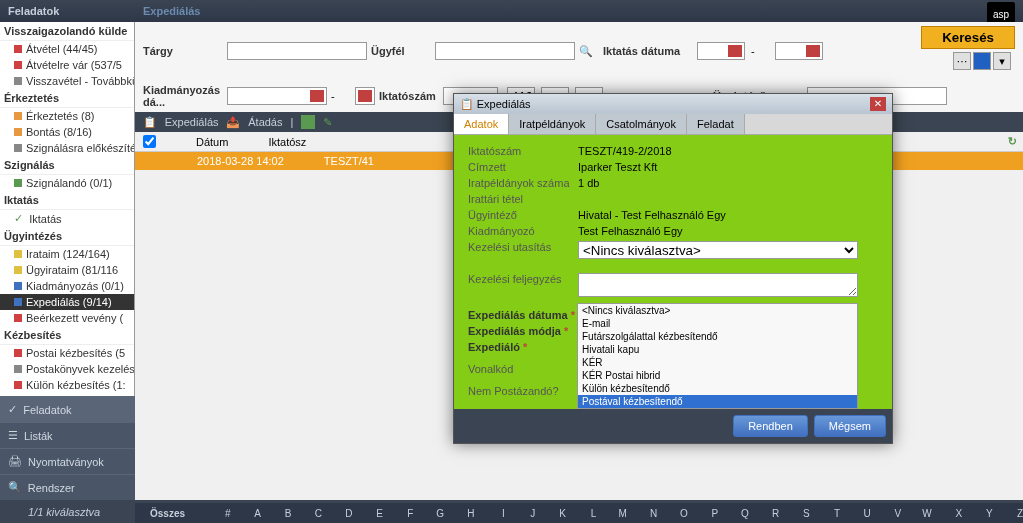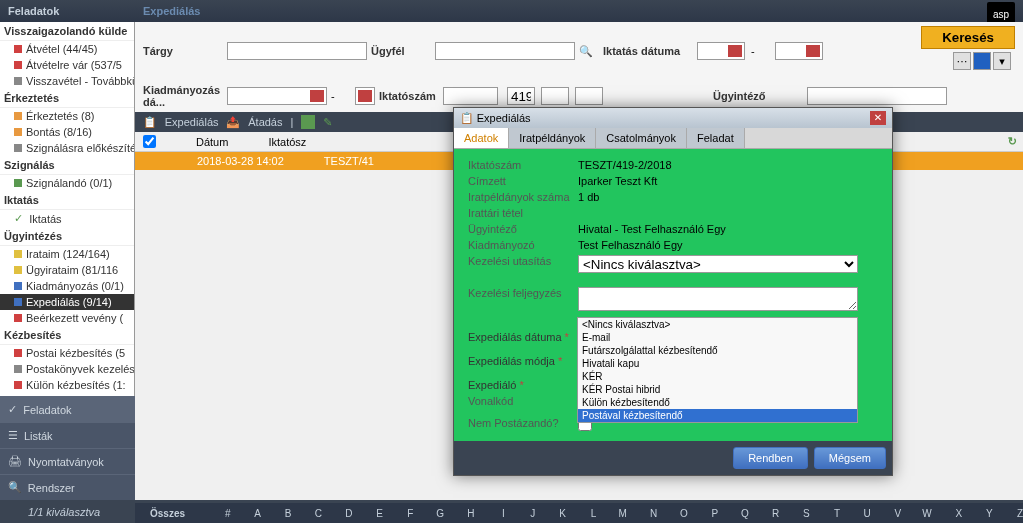--- a/index.html
+++ b/index.html
@@ -42,32 +42,32 @@
 .status-bar { position: absolute; bottom: 0; left: 0; right: 0; background: #3a4452; color: #c5d0db; height: 23px; }
 .status-inner { display: flex; align-items: center; height: 100%; }
 .status-sel { padding: 0 28px; font-style: italic; width: 135px; }
 .status-mid { flex: 1; text-align: center; font-style: italic; }
 .status-timing { padding: 0 20px; font-style: italic; }
 .status-page { padding: 0 10px; }
 .alpha-item { flex: 1; text-align: right; cursor: pointer; font-size: 10px; }
 .alpha-item.first { font-weight: bold; padding: 0 15px; flex: 0 0 auto; }
 
 
-.modal { position: absolute; left: 318px; top: 85px; width: 440px; background: #22c55e; box-shadow: 0 0 15px rgba(0,0,0,.5); z-index: 100; border: 1px solid #555; }
+.modal { position: absolute; left: 318px; top: 71px; width: 440px; background: #84cc16; box-shadow: 0 0 15px rgba(0,0,0,.5); z-index: 100; border: 1px solid #555; }
 .modal-title { background: linear-gradient(#d8e0e8, #b8c4d0); padding: 3px 6px; display: flex; align-items: center; justify-content: space-between; font-size: 11px; }
 .modal-close { background: #c04040; color: #fff; width: 16px; height: 14px; text-align: center; line-height: 14px; cursor: pointer; font-size: 10px; }
 .modal-tabs { display: flex; background: #d8d8d8; border-bottom: 1px solid #aaa; }
 .modal-tab { padding: 4px 10px; background: #c0c8d0; border-right: 1px solid #aaa; cursor: pointer; font-size: 11px; }
 .modal-tab.active { background: #fff; color: #d08000; font-weight: normal; }
 .modal-body { padding: 8px 14px; }
 .modal-row { display: flex; padding: 2px 0; font-size: 11px; }
 .modal-label { width: 110px; color: #555; }
 .modal-label.req::after { content: " *"; color: #c04040; }
 .modal-value { flex: 1; }
-.modal-label.bold { font-weight: normal; color: #333; margin-top: 8px; }
+.modal-label.bold { font-weight: bold; color: #333; }
 .modal-select { width: 280px; border: 1px solid #999; background: #fff; height: 18px; }
 .modal-textarea { width: 280px; height: 24px; border: 1px solid #999; }
 .modal-input { width: 280px; border: 1px solid #999; height: 18px; padding: 1px 3px; }
 .modal-chk { width: 14px; height: 14px; }
 .dropdown-list { position: absolute; left: 123px; top: 209px; width: 281px; border: 1px solid #999; background: #f8f8f8; z-index: 110; font-size: 10px; }
 .dropdown-item { padding: 1px 4px; cursor: pointer; }
 .dropdown-item.sel { background: #3070d0; color: #fff; }
 .modal-footer { background: #3a4452; padding: 6px; display: flex; justify-content: flex-end; gap: 6px; }
 .modal-btn { padding: 4px 14px; border: 1px solid #4070c0; background: linear-gradient(#6898d8, #4070c0); color: #fff; cursor: pointer; border-radius: 3px; font-size: 11px; }
 .lookup-icon { color: #c0a040; cursor: pointer; }

